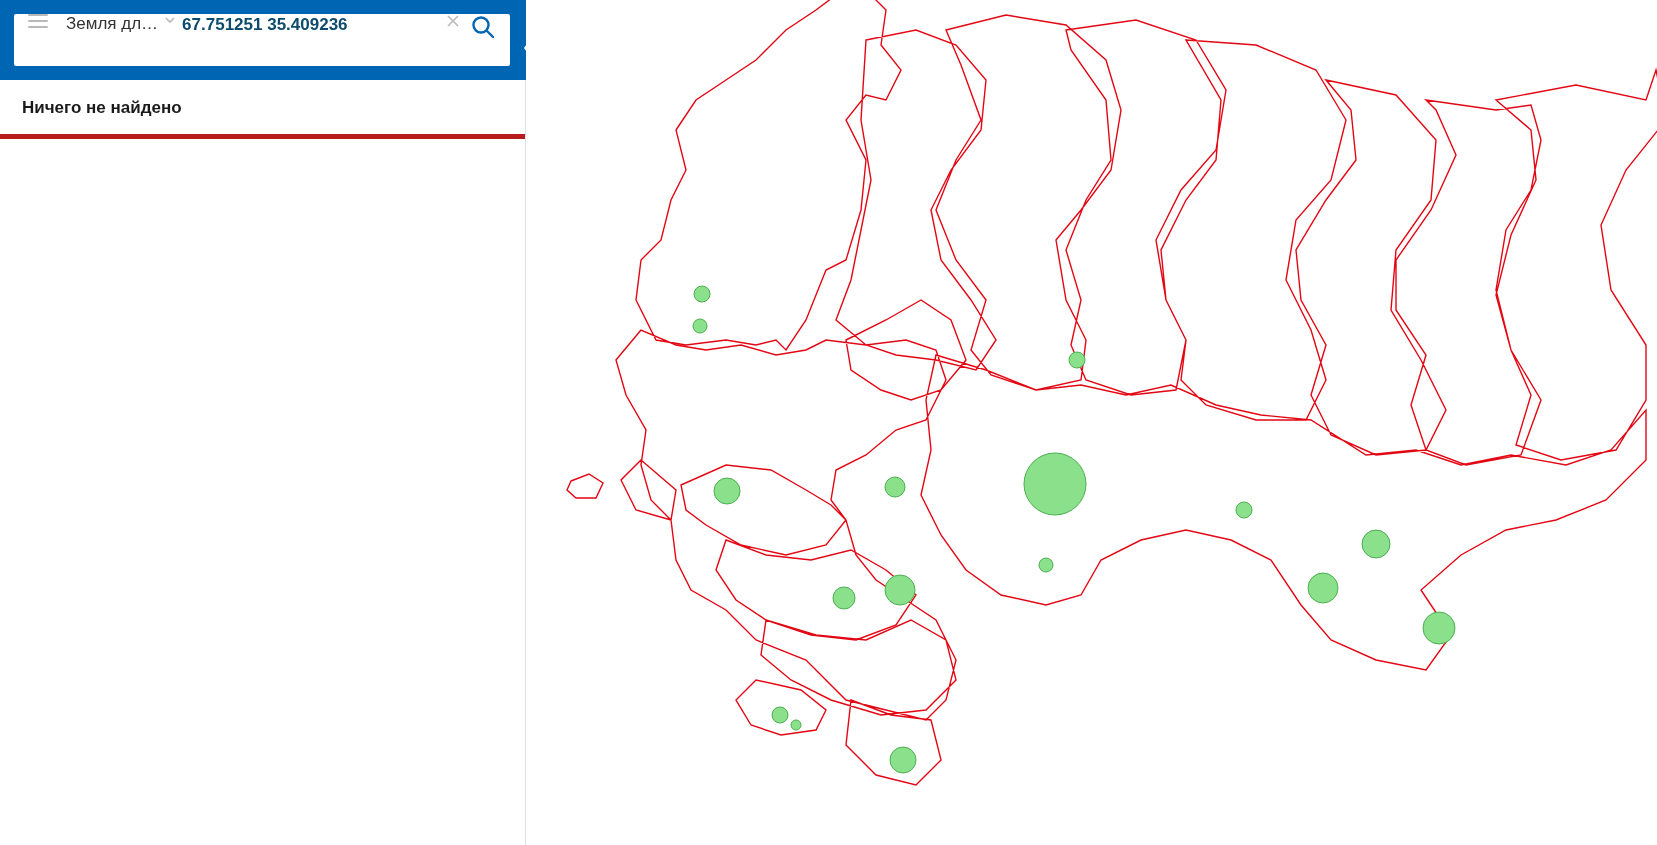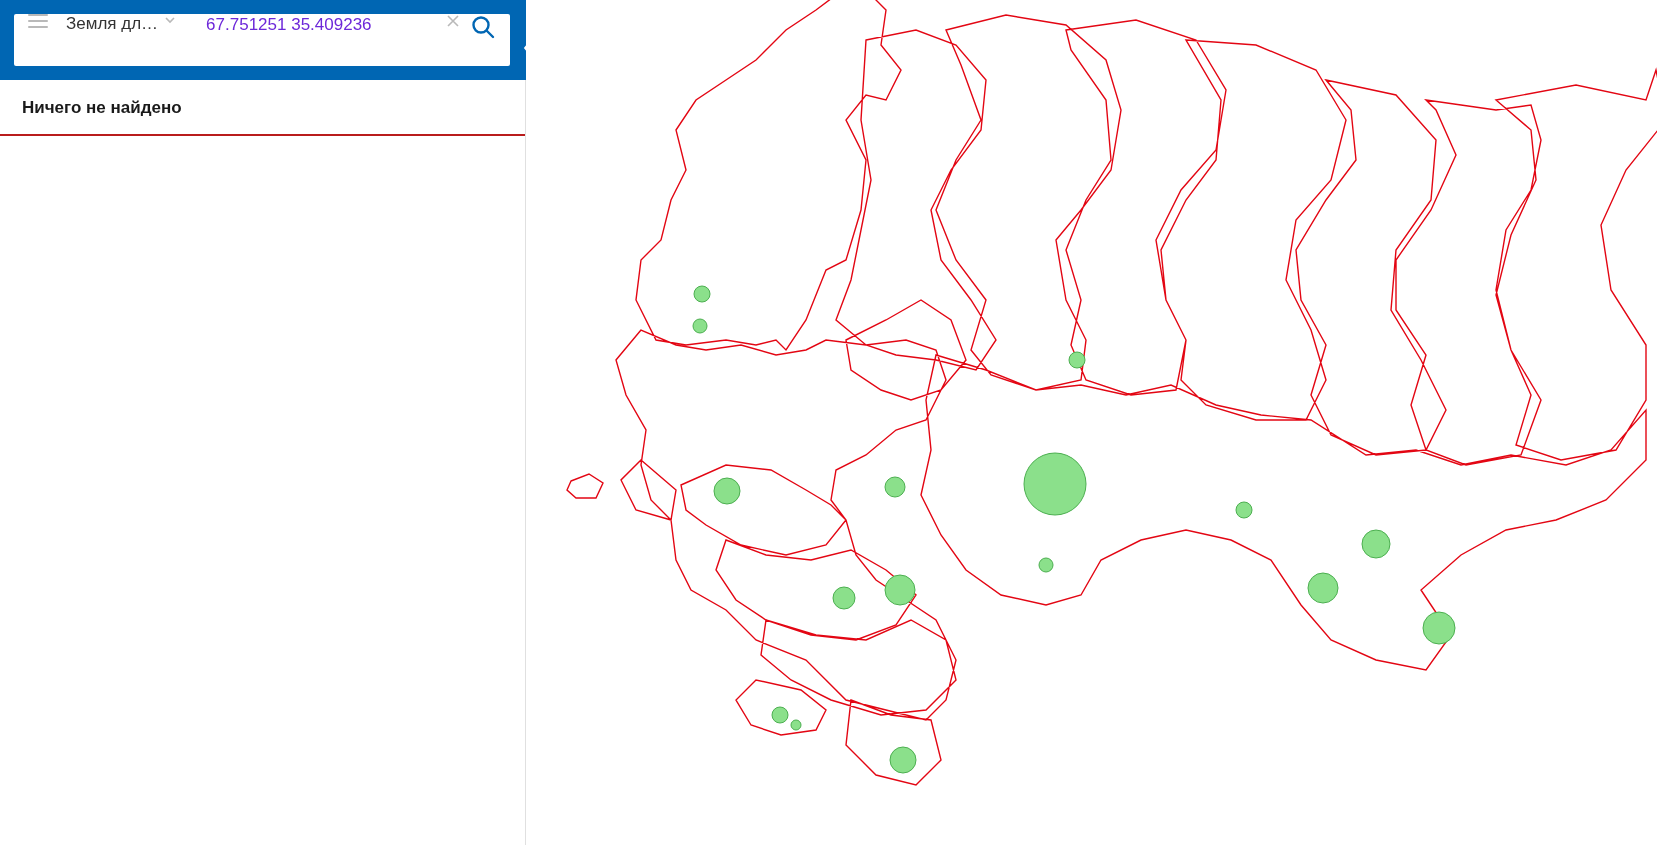--- a/index.html
+++ b/index.html
@@ -5,29 +5,29 @@
   html,body{margin:0;padding:0;width:1657px;height:845px;font-family:Arial,Helvetica,sans-serif;background:#fff;overflow:hidden;}
   
   .panel{position:absolute;left:0;top:0;width:525px;height:845px;background:#fff;box-sizing:border-box;}
   .searchbar-wrap{position:absolute;left:0;top:0;width:540px;height:80px;background:#0066b3;}
   .searchbar{position:absolute;left:14px;top:14px;width:496px;height:52px;background:#fff;border-radius:2px;display:flex;align-items:flex-start;}
   .hamburger{width:20px;height:14px;margin-left:14px;display:flex;flex-direction:column;justify-content:space-between;cursor:pointer;}
   .hamburger span{display:block;height:2px;background:#b9b9b9;border-radius:1px;}
   .category{margin-left:18px;font-size:17px;color:#333;white-space:nowrap;max-width:95px;overflow:hidden;text-overflow:ellipsis;cursor:pointer;}
   .chev{margin-left:6px;width:12px;height:12px;}
   .chev svg{display:block;}
-  .searchinput{flex:1;margin-left:28px;border:none;outline:none;font-size:17px;color:#6d28d9;background:transparent;}
+  .searchinput{flex:1;margin-left:4px;border:none;outline:none;font-size:17px;color:#0c4a6e;background:transparent;font-weight:bold;}
   .clear{width:14px;height:14px;margin-right:10px;cursor:pointer;}
   .clear svg{display:block;}
   .go{width:26px;height:26px;margin-right:14px;cursor:pointer;}
   .go svg{display:block;}
   .collapse{position:absolute;left:516px;top:28px;width:22px;height:40px;background:#0066b3;display:flex;align-items:center;justify-content:center;cursor:pointer;border-top-right-radius:3px;border-bottom-right-radius:3px;}
   .collapse svg{display:block;}
   .results{position:absolute;left:0;top:80px;width:525px;}
-  .noresults{padding:18px 22px 16px 22px;font-size:17px;font-weight:bold;color:#1a1a1a;border-bottom:2px solid #b91c1c;}
+  .noresults{padding:18px 22px 16px 22px;font-size:17px;font-weight:bold;color:#1a1a1a;border-bottom:5px solid #b91c1c;}
   .panel-right-border{position:absolute;left:525px;top:80px;width:1px;height:765px;background:#e0e0e0;}
   
   .map{position:absolute;left:526px;top:0;width:1131px;height:845px;background:#fff;}
   .map svg{position:absolute;left:0;top:0;}
   .region{fill:none;stroke:#e30613;stroke-width:1.4;}
   .cluster{fill:#8be08b;stroke:#4caf50;stroke-width:1;}
 </style>
 </head>
 <body>
 

